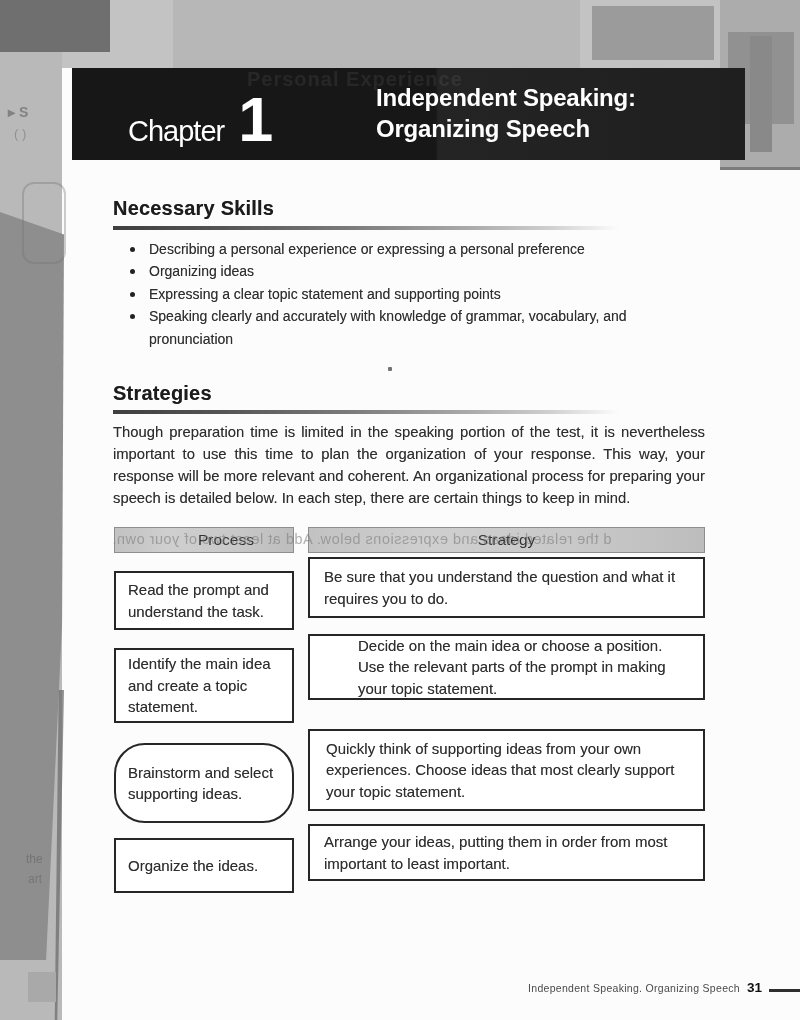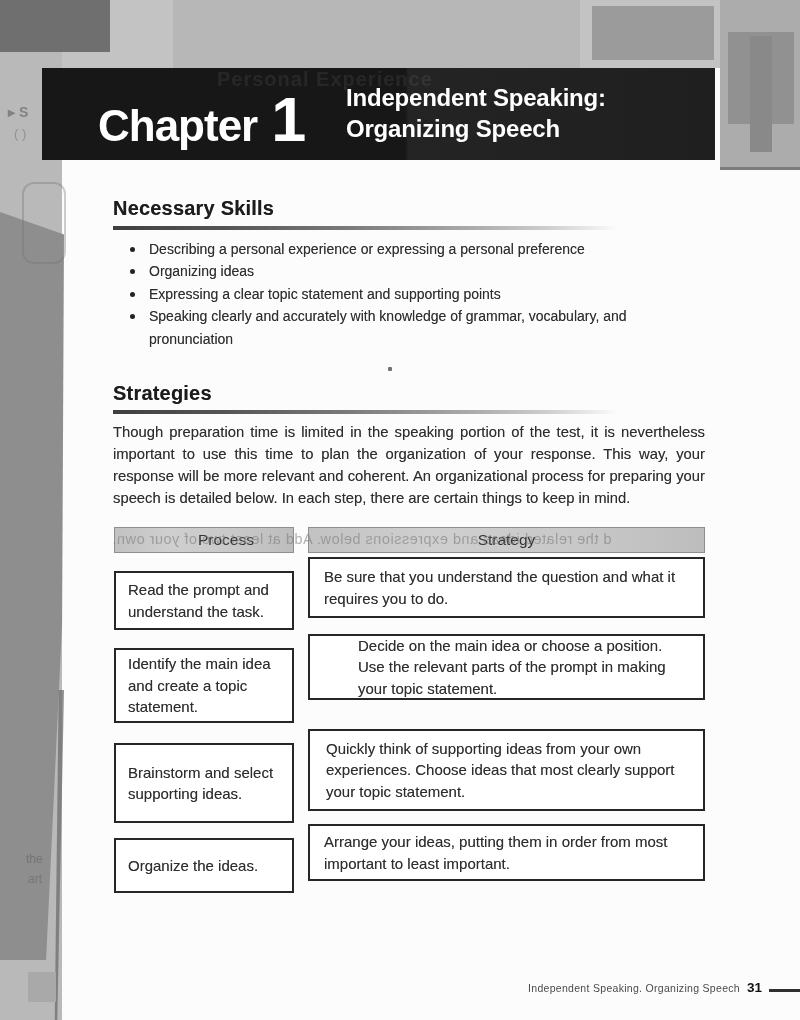--- a/index.html
+++ b/index.html
@@ -23,26 +23,26 @@
     clip-path:polygon(62% 0,100% 0,52% 100%,34% 100%);}
   .left-bottom-patch{left:28px;top:972px;width:28px;height:30px;background:#a9a9a9;}
   .ghost-roundrect{left:22px;top:182px;width:40px;height:78px;border:2px solid rgba(115,115,115,.35);border-radius:12px;background:transparent;}
   .margin-glyph-1{left:8px;top:104px;font-size:14px;color:rgba(75,75,75,.5);font-weight:bold;}
   .margin-glyph-2{left:14px;top:126px;font-size:13px;color:rgba(85,85,85,.4);}
   .bleed-word-1{left:26px;top:852px;font-size:12px;color:rgba(95,95,95,.55);}
   .bleed-word-2{left:28px;top:872px;font-size:12px;color:rgba(95,95,95,.5);}
   .stray-dot{left:388px;top:367px;width:4px;height:4px;background:#4f4f4f;opacity:.8;border-radius:1px;}
 
   
-  .banner{position:absolute;left:42px;top:68px;width:673px;height:92px;z-index:2;
+  .banner{position:absolute;left:72px;top:68px;width:673px;height:92px;z-index:2;
     background:linear-gradient(90deg,#171717 0%,#171717 54%,#242424 54.4%,#1f1f1f 100%);}
   .banner-ghost{position:absolute;left:175px;top:0px;font-size:20px;font-weight:bold;
     color:rgba(255,255,255,.07);letter-spacing:1px;}
   .chapter-row{position:absolute;left:56px;bottom:9px;display:flex;align-items:baseline;color:#fff;}
-  .chapter-label{font-size:44px;font-weight:bold;letter-spacing:-1px;}
+  .chapter-label{font-size:29px;font-weight:normal;letter-spacing:-1px;}
   .chapter-number{font-size:63px;font-weight:bold;margin-left:14px;line-height:1;}
   .banner-title{position:absolute;left:304px;top:14px;color:#fff;font-size:24px;font-weight:bold;line-height:31px;letter-spacing:-0.2px;}
 
   
   .content{position:absolute;left:0;top:0;width:800px;height:1020px;z-index:3;}
   .scan-text{color:#2e2e2e;text-shadow:0 0 .4px rgba(70,70,70,.55);}
   .sec-heading{position:absolute;left:113px;font-size:20px;font-weight:bold;color:#1c1c1c;
     letter-spacing:.2px;text-shadow:0 0 .4px rgba(40,40,40,.6);}
   .h-necessary{top:197px;}
   .h-strategies{top:382px;}
@@ -67,21 +67,21 @@
   .th-strategy{left:308px;width:397px;}
   .bleed-mirror{position:absolute;left:112px;top:531px;width:594px;height:22px;overflow:hidden;
     transform:scaleX(-1);font-size:14.5px;letter-spacing:.5px;color:rgba(125,125,125,.6);
     white-space:nowrap;text-align:right;z-index:4;pointer-events:none;}
   .td-cell{position:absolute;box-sizing:border-box;border:2px solid #262626;background:#fff;
     display:flex;flex-direction:column;justify-content:center;font-size:15px;line-height:21.5px;}
   .td-left{left:114px;width:180px;padding:2px 8px 2px 12px;margin-top:12px;}
   .td-right{left:308px;width:397px;padding:2px 12px 2px 14px;}
   .r1L{top:559px;height:59px;} .r1R{top:557px;height:61px;}
   .r2L{top:636px;height:75px;} .r2R{top:634px;height:66px;padding-left:48px;}
-  .r3L{top:731px;height:80px;} .r3R{top:729px;height:82px;padding-left:16px;}
+  .r3L{top:731px;height:80px;border-radius:31px;} .r3R{top:729px;height:82px;padding-left:16px;}
   .r4L{top:826px;height:55px;} .r4R{top:824px;height:57px;}
 
   
   .footer{position:absolute;left:300px;top:978px;width:462px;text-align:right;color:#4a4a4a;}
   .running-title{font-size:10.5px;letter-spacing:.3px;text-align:right;}
   .page-number{font-size:13.5px;font-weight:bold;color:#111;margin-left:7px;}
   .footer-line{position:absolute;left:769px;top:989px;width:31px;height:3px;background:#2f2f2f;}
 </style>
 </head>
 <body>

